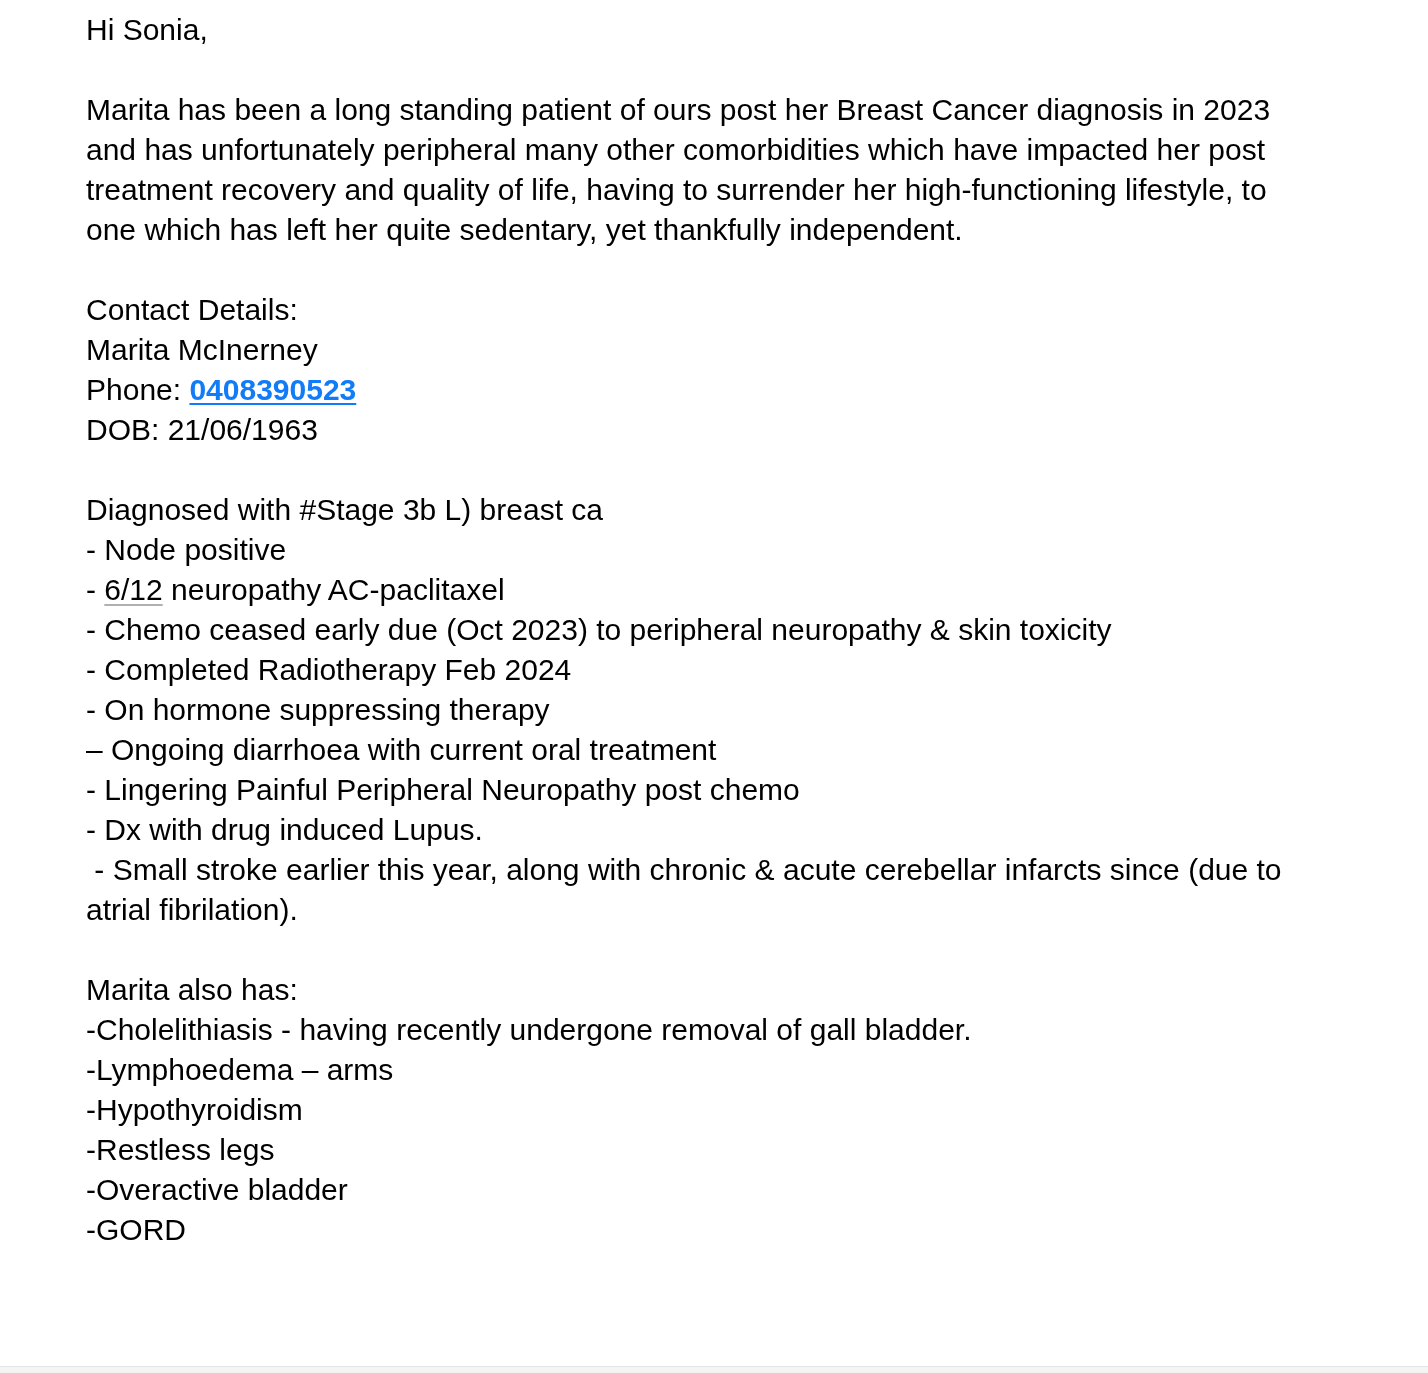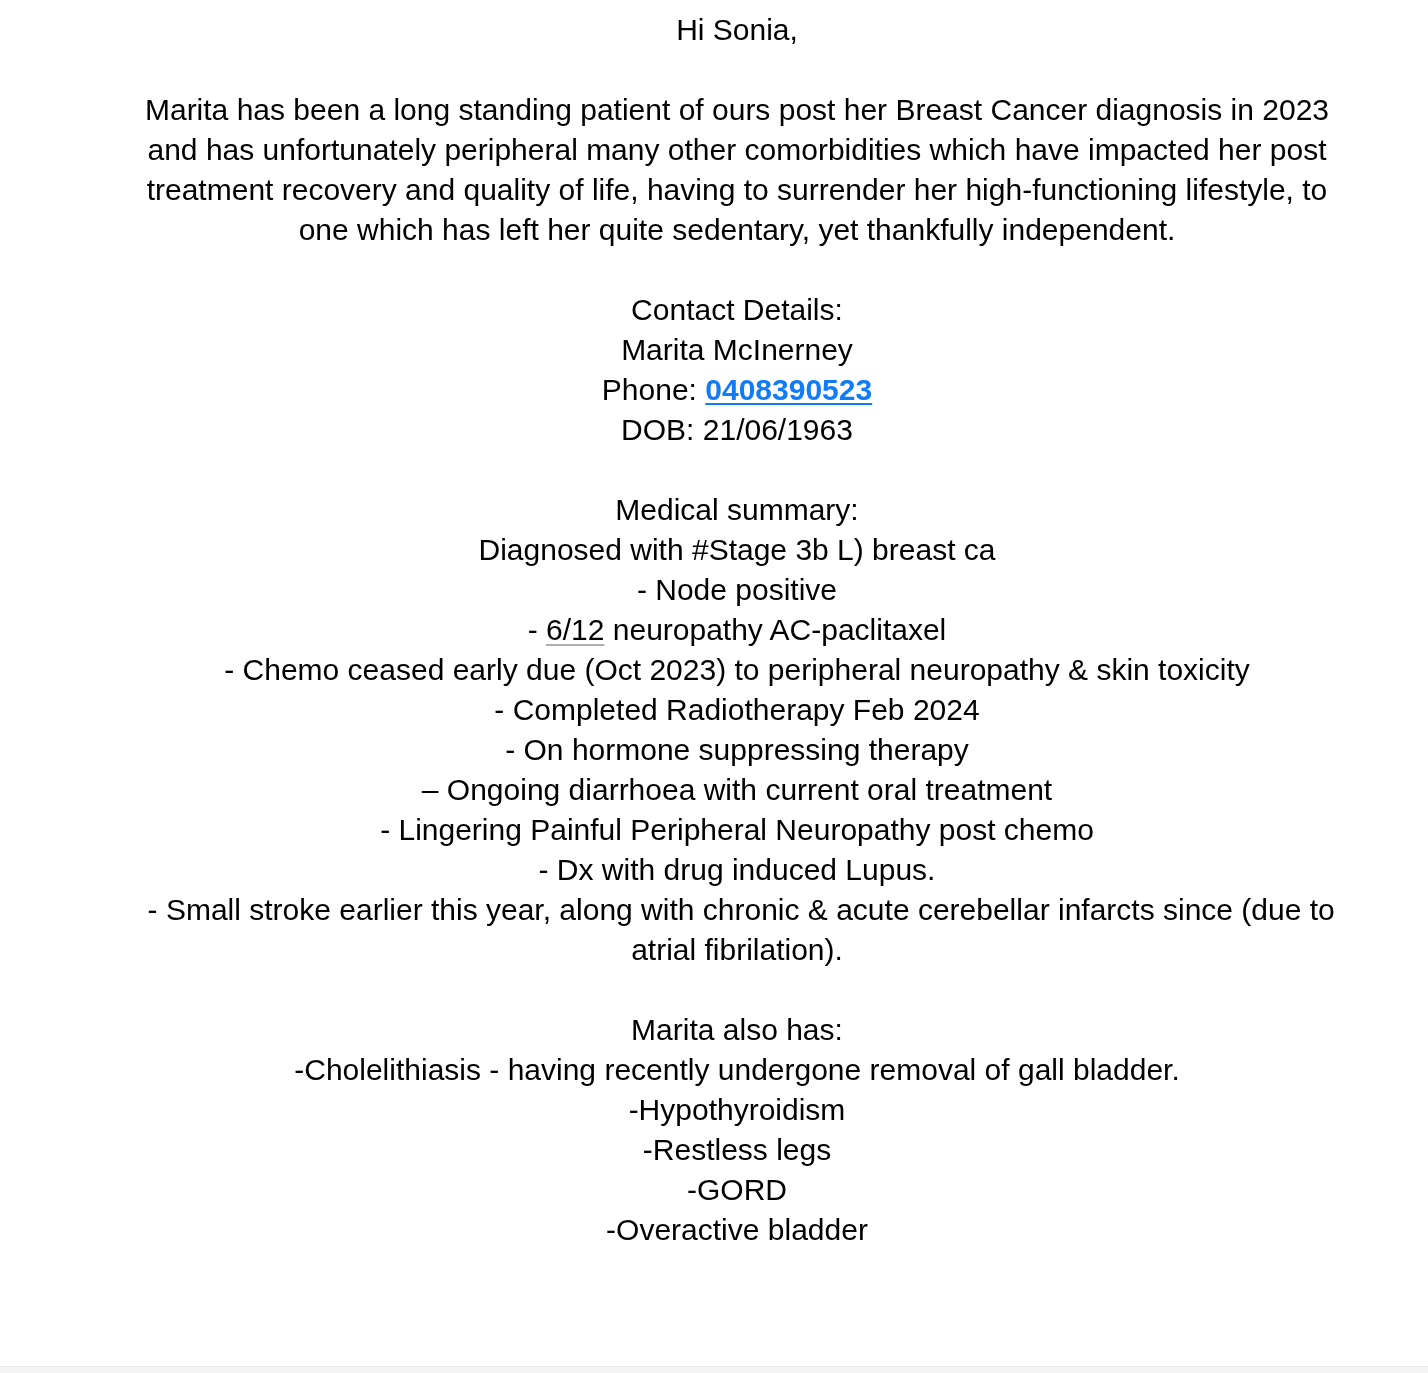--- a/index.html
+++ b/index.html
@@ -16,21 +16,20 @@
   }
   .email-body {
     position: absolute;
     top: 10px;
     left: 86px;
     right: 40px;
     color: var(--text-color, #000000);
     font-size: 30px;
     line-height: 40px;
     letter-spacing: 0px;
-    text-align: center;
   }
   .line {
     min-height: 40px;
     white-space: pre-wrap;
   }
   .phone-link {
     color: var(--link-color, #127bf8);
     text-decoration: underline;
     text-decoration-color: var(--link-color, #127bf8);
     text-decoration-thickness: 2px;
@@ -66,33 +65,33 @@
     <div class="line"><span>Marita has been a long standing patient of ours post her Breast Cancer diagnosis in 2023</span></div>
     <div class="line"><span>and has unfortunately peripheral many other comorbidities which have impacted her post</span></div>
     <div class="line"><span>treatment recovery and quality of life, having to surrender her high-functioning lifestyle, to</span></div>
     <div class="line"><span>one which has left her quite sedentary, yet thankfully independent.</span></div>
     <div class="line"></div>
     <div class="line"><span>Contact Details:</span></div>
     <div class="line"><span>Marita McInerney</span></div>
     <div class="line"><span>Phone: </span><a class="phone-link">0408390523</a></div>
     <div class="line"><span>DOB: 21/06/1963</span></div>
     <div class="line"></div>
-    <div class="line"><span>Medical summary:</span></div>
     <div class="line"><span>Diagnosed with #Stage 3b L) breast ca</span></div>
     <div class="line"><span>- Node positive</span></div>
     <div class="line"><span>- </span><span class="detected">6/12</span><span> neuropathy AC-paclitaxel</span></div>
     <div class="line"><span>- Chemo ceased early due (Oct 2023) to peripheral neuropathy &amp; skin toxicity</span></div>
     <div class="line"><span>- Completed Radiotherapy Feb 2024</span></div>
     <div class="line"><span>- On hormone suppressing therapy</span></div>
     <div class="line"><span>– Ongoing diarrhoea with current oral treatment</span></div>
     <div class="line"><span>- Lingering Painful Peripheral Neuropathy post chemo</span></div>
     <div class="line"><span>- Dx with drug induced Lupus.</span></div>
     <div class="line"><span> - Small stroke earlier this year, along with chronic &amp; acute cerebellar infarcts since (due to</span></div>
     <div class="line"><span>atrial fibrilation).</span></div>
     <div class="line"></div>
     <div class="line"><span>Marita also has:</span></div>
     <div class="line"><span>-Cholelithiasis - having recently undergone removal of gall bladder.</span></div>
+    <div class="line"><span>-Lymphoedema – arms</span></div>
     <div class="line"><span>-Hypothyroidism</span></div>
     <div class="line"><span>-Restless legs</span></div>
+    <div class="line"><span>-Overactive bladder</span></div>
     <div class="line"><span>-GORD</span></div>
-    <div class="line"><span>-Overactive bladder</span></div>
   </div>
 <div class="bottom-strip"></div>
 
 </body></html>

